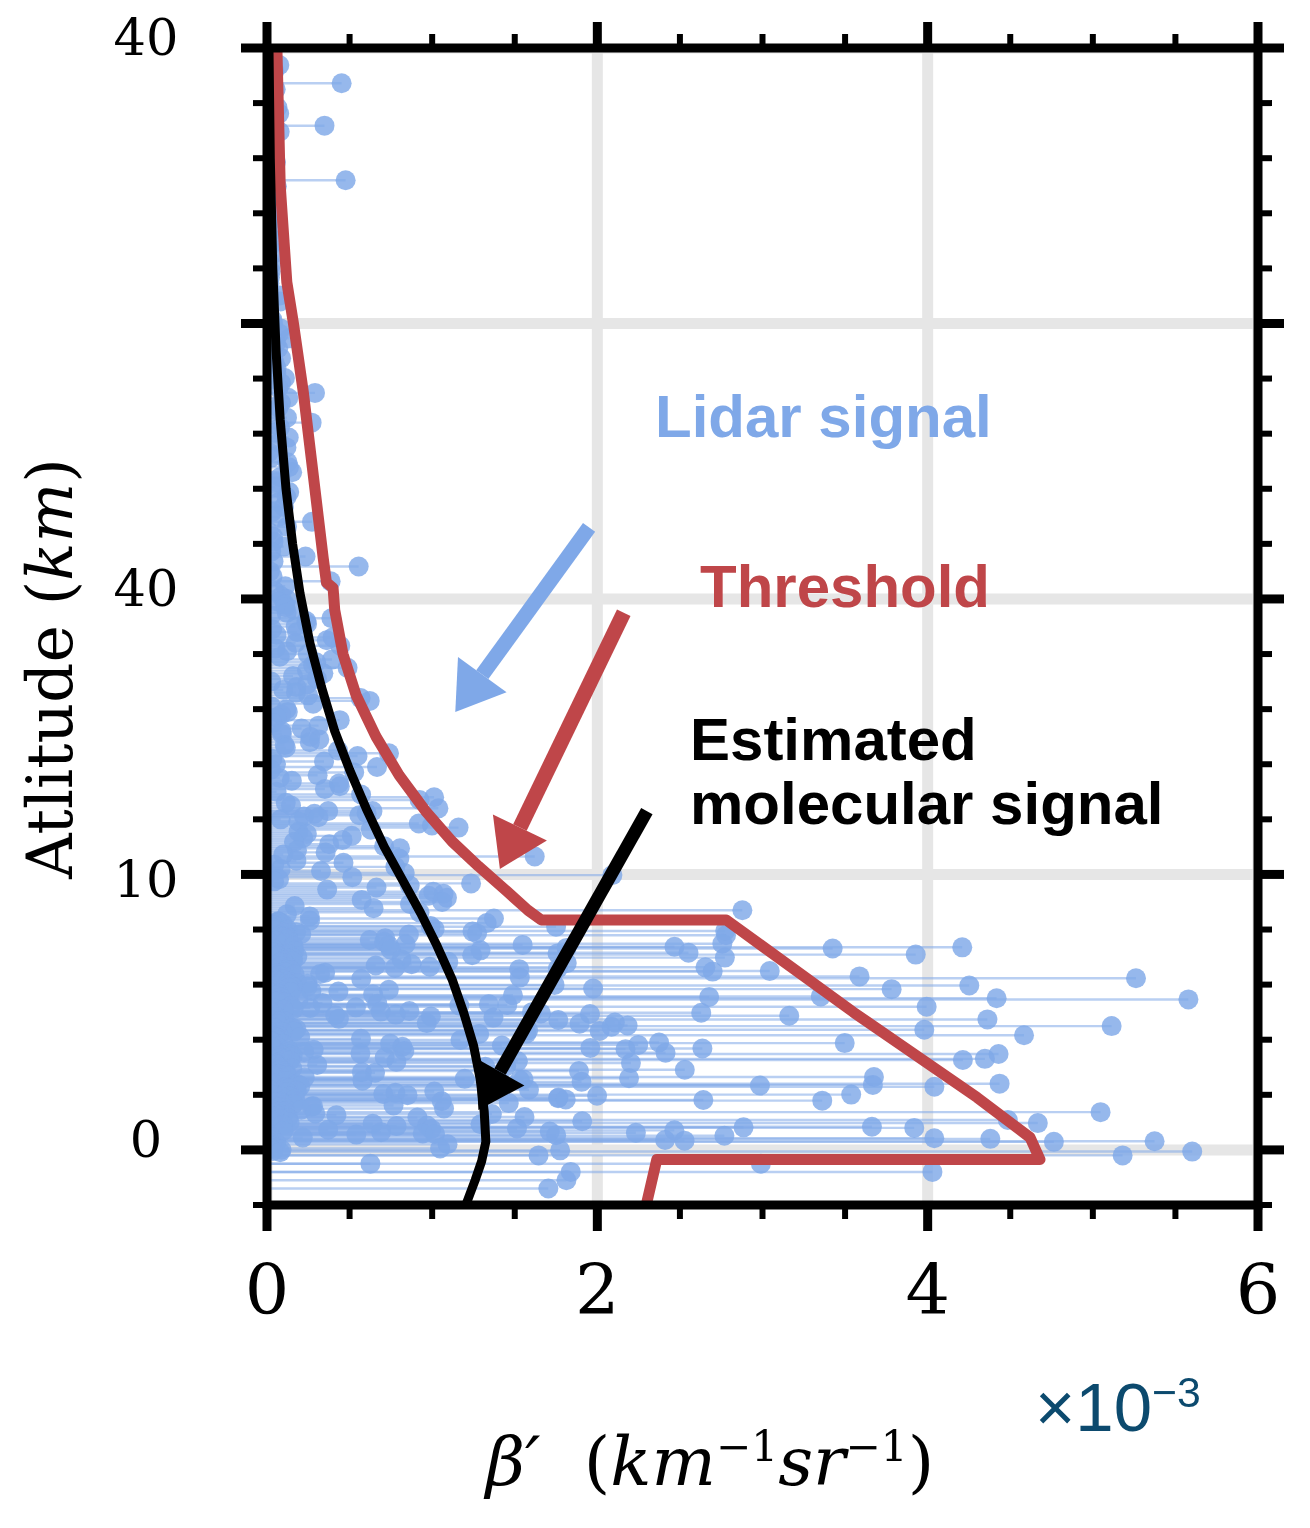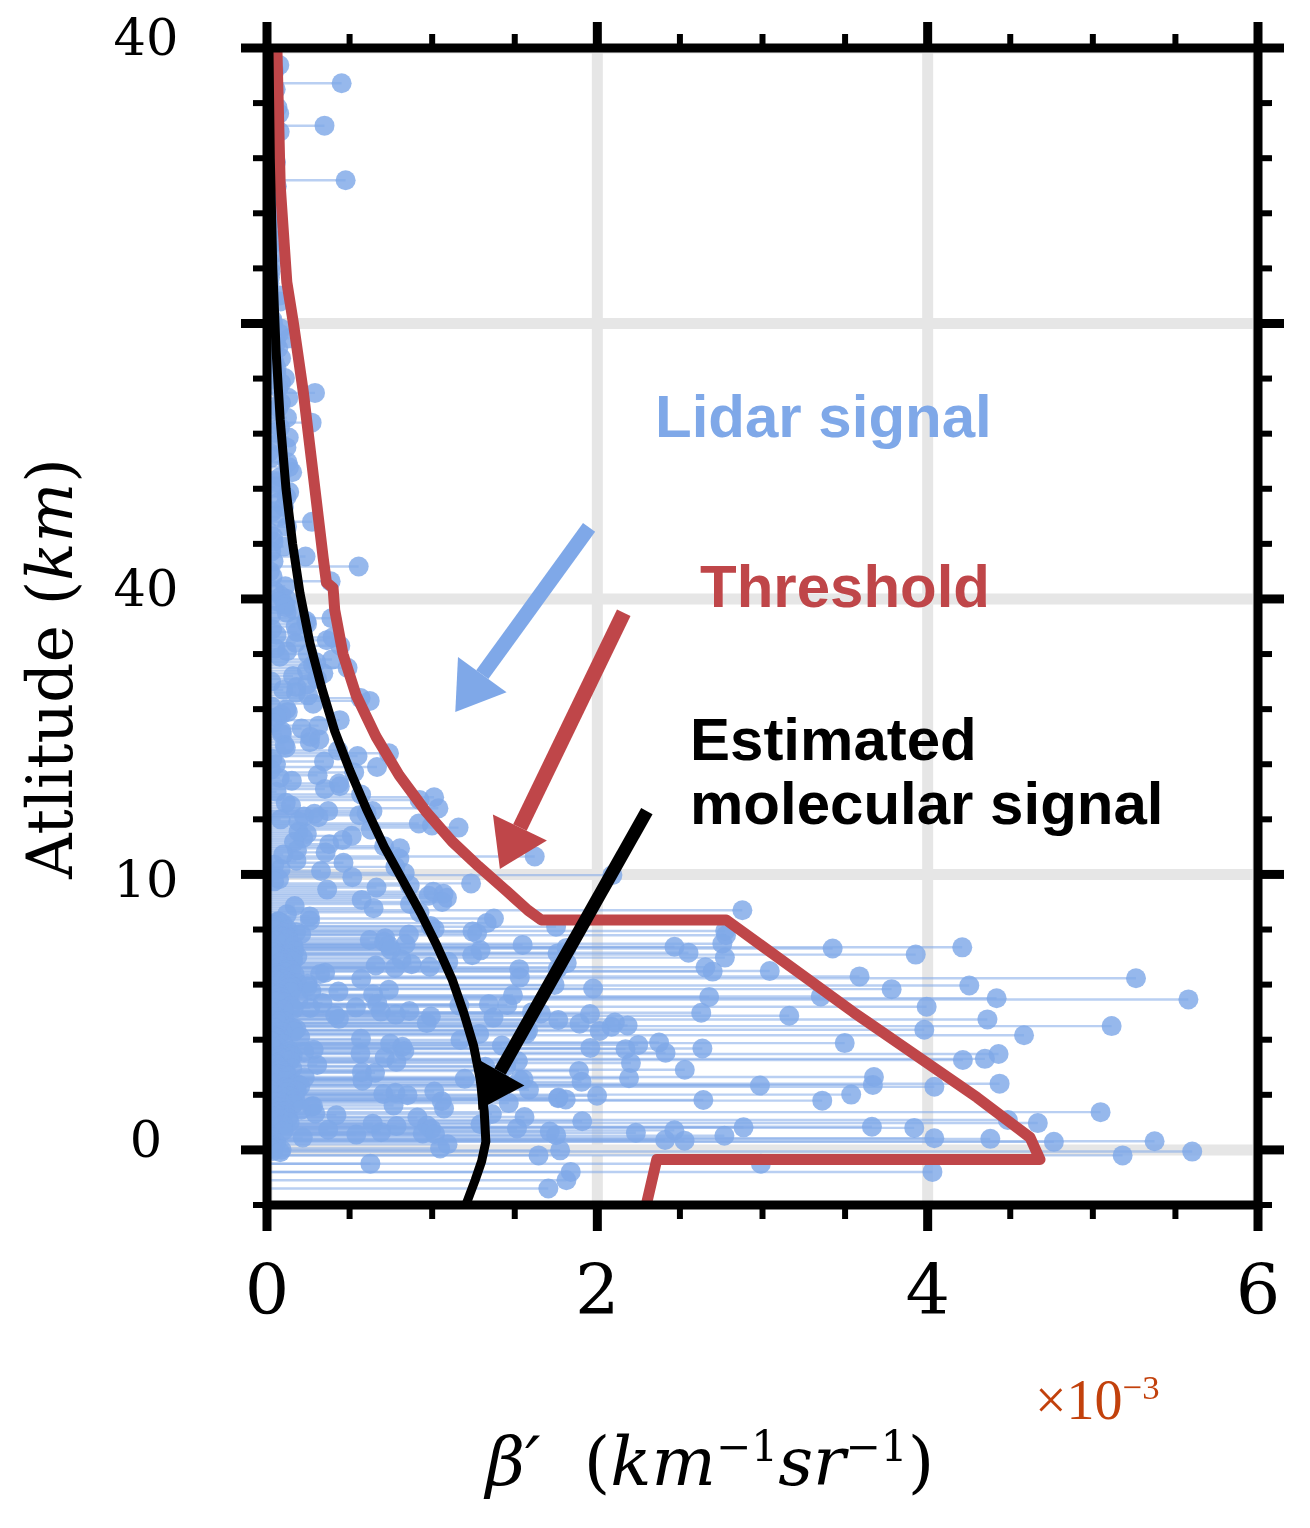--- a/index.html
+++ b/index.html
@@ -15,21 +15,21 @@
   .ylabel i{font-family:"DejaVu Serif",serif;font-style:italic;}
   .xlabel{
     position:absolute; left:430px; top:1422px; width:560px;
     text-align:center; font-family:"DejaVu Serif",serif; font-size:68px; color:#000;
     white-space:nowrap;
   }
   .xlabel i{font-style:italic;}
   .xlabel sup{font-size:0.62em;vertical-align:super;}
   .expmul{
     position:absolute; left:1035px; top:1368px;
-    font-family:Liberation Serif, serif; font-size:56px; color:#c2410c; white-space:nowrap;
+    font-family:Liberation Sans, sans-serif; font-size:69px; color:#0c4a6e; white-space:nowrap;
   }
   .expmul sup{font-size:0.62em;vertical-align:super;}
   .ytick-lab{
     position:absolute; text-align:center; width:170px;
     font-family:"DejaVu Serif",serif; font-size:51px; color:#000; line-height:1;
   }
   .xtick-lab{
     position:absolute; text-align:center; width:140px;
     font-family:"DejaVu Serif",serif; font-size:70px; color:#000; line-height:1;
   }

